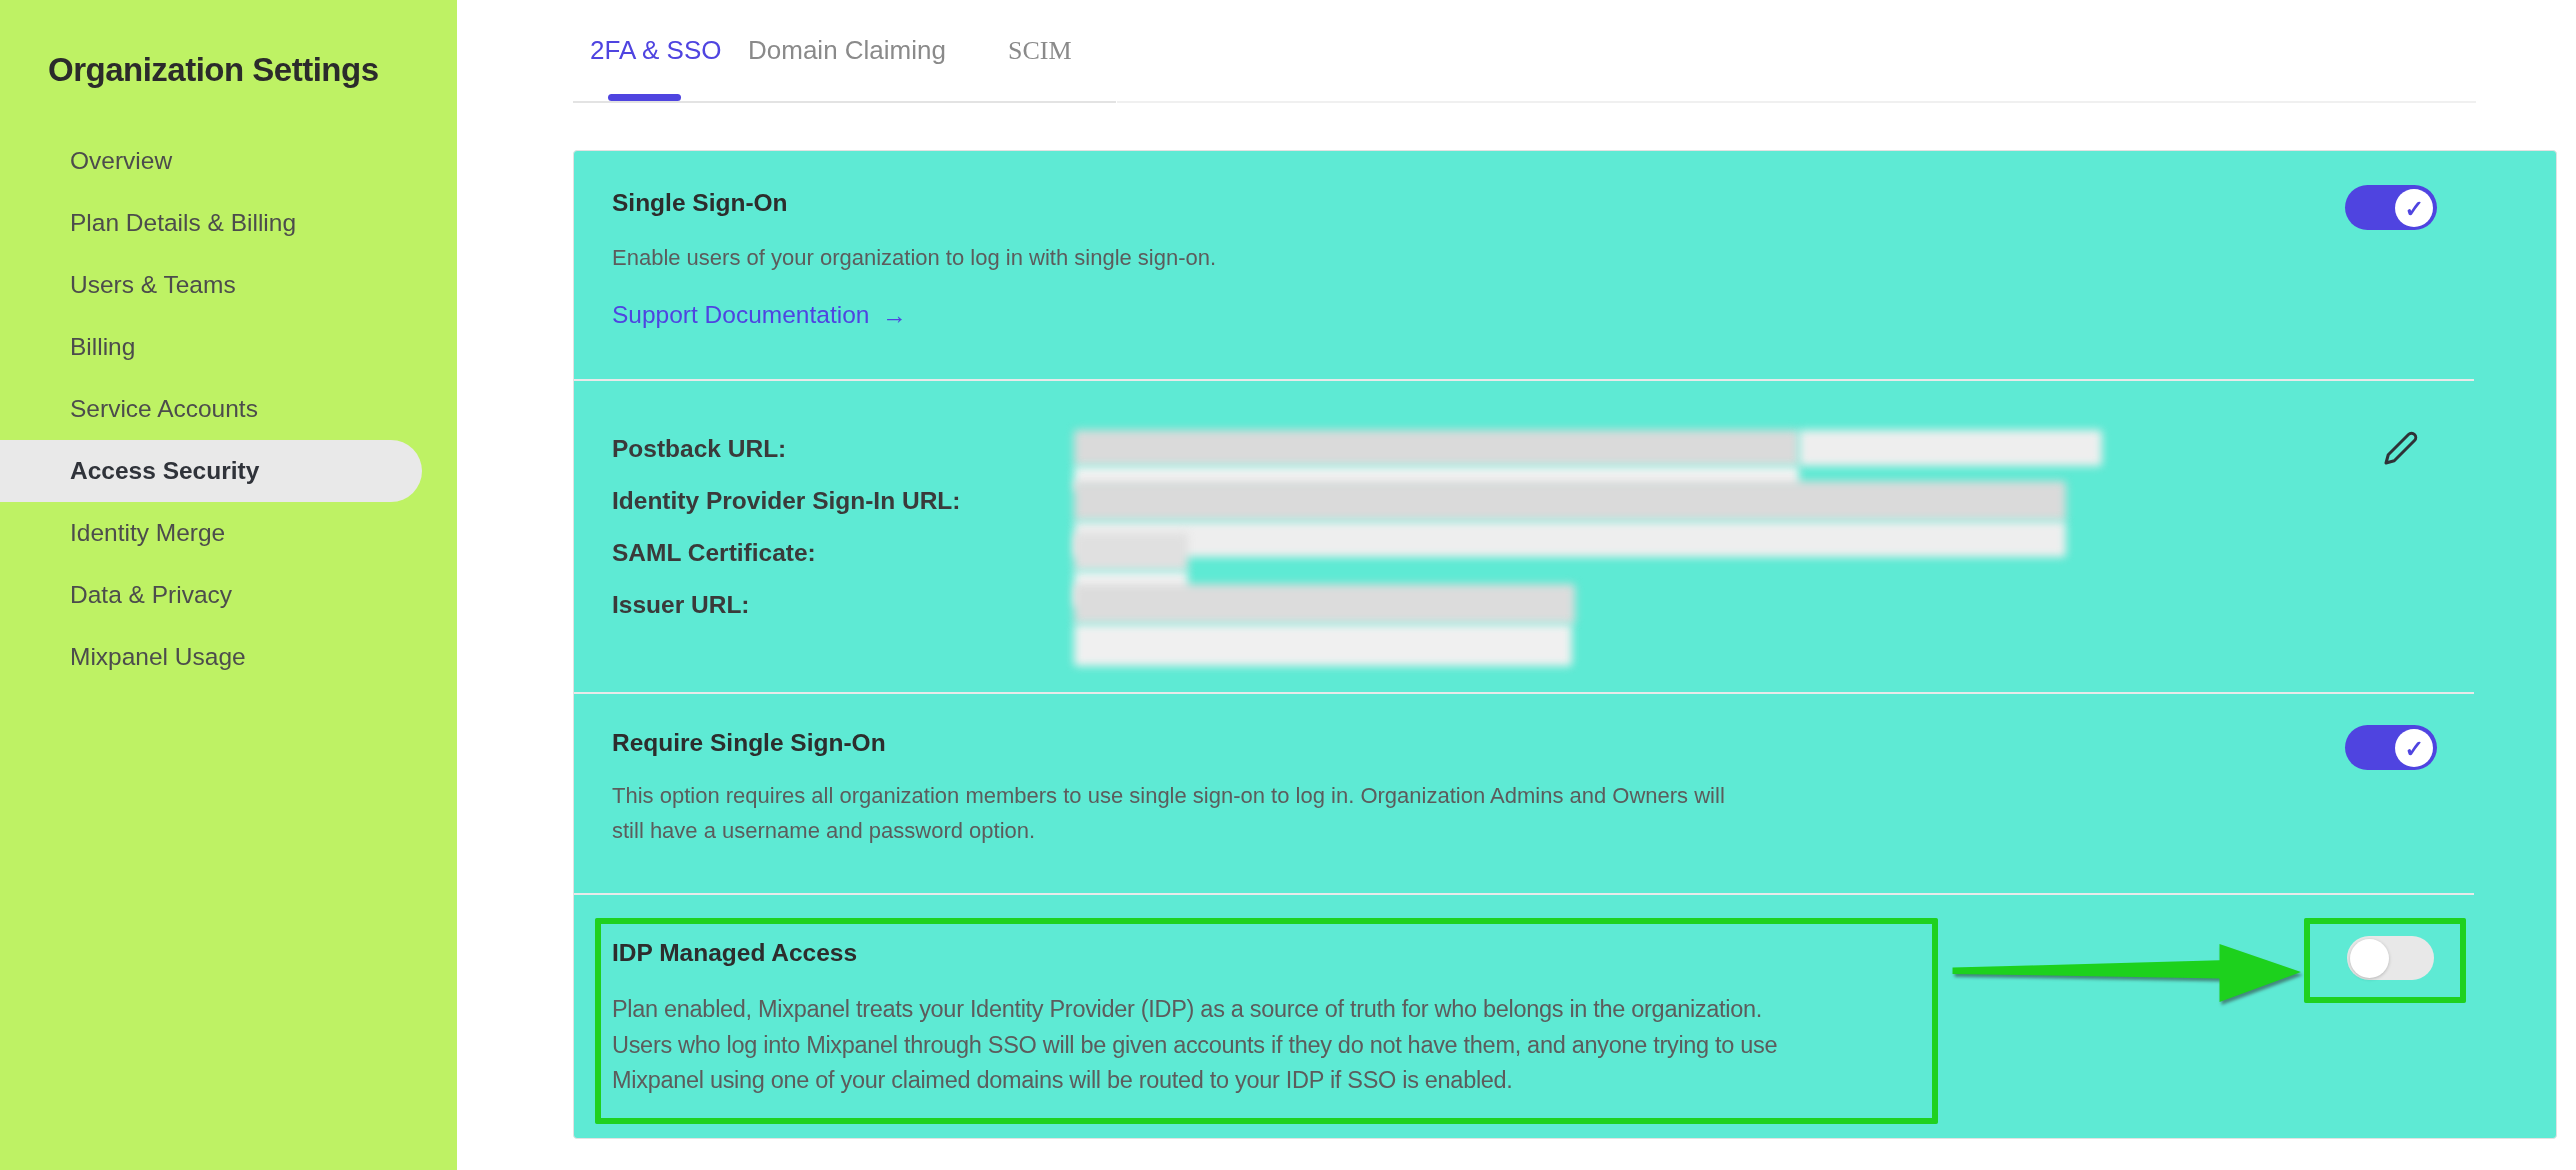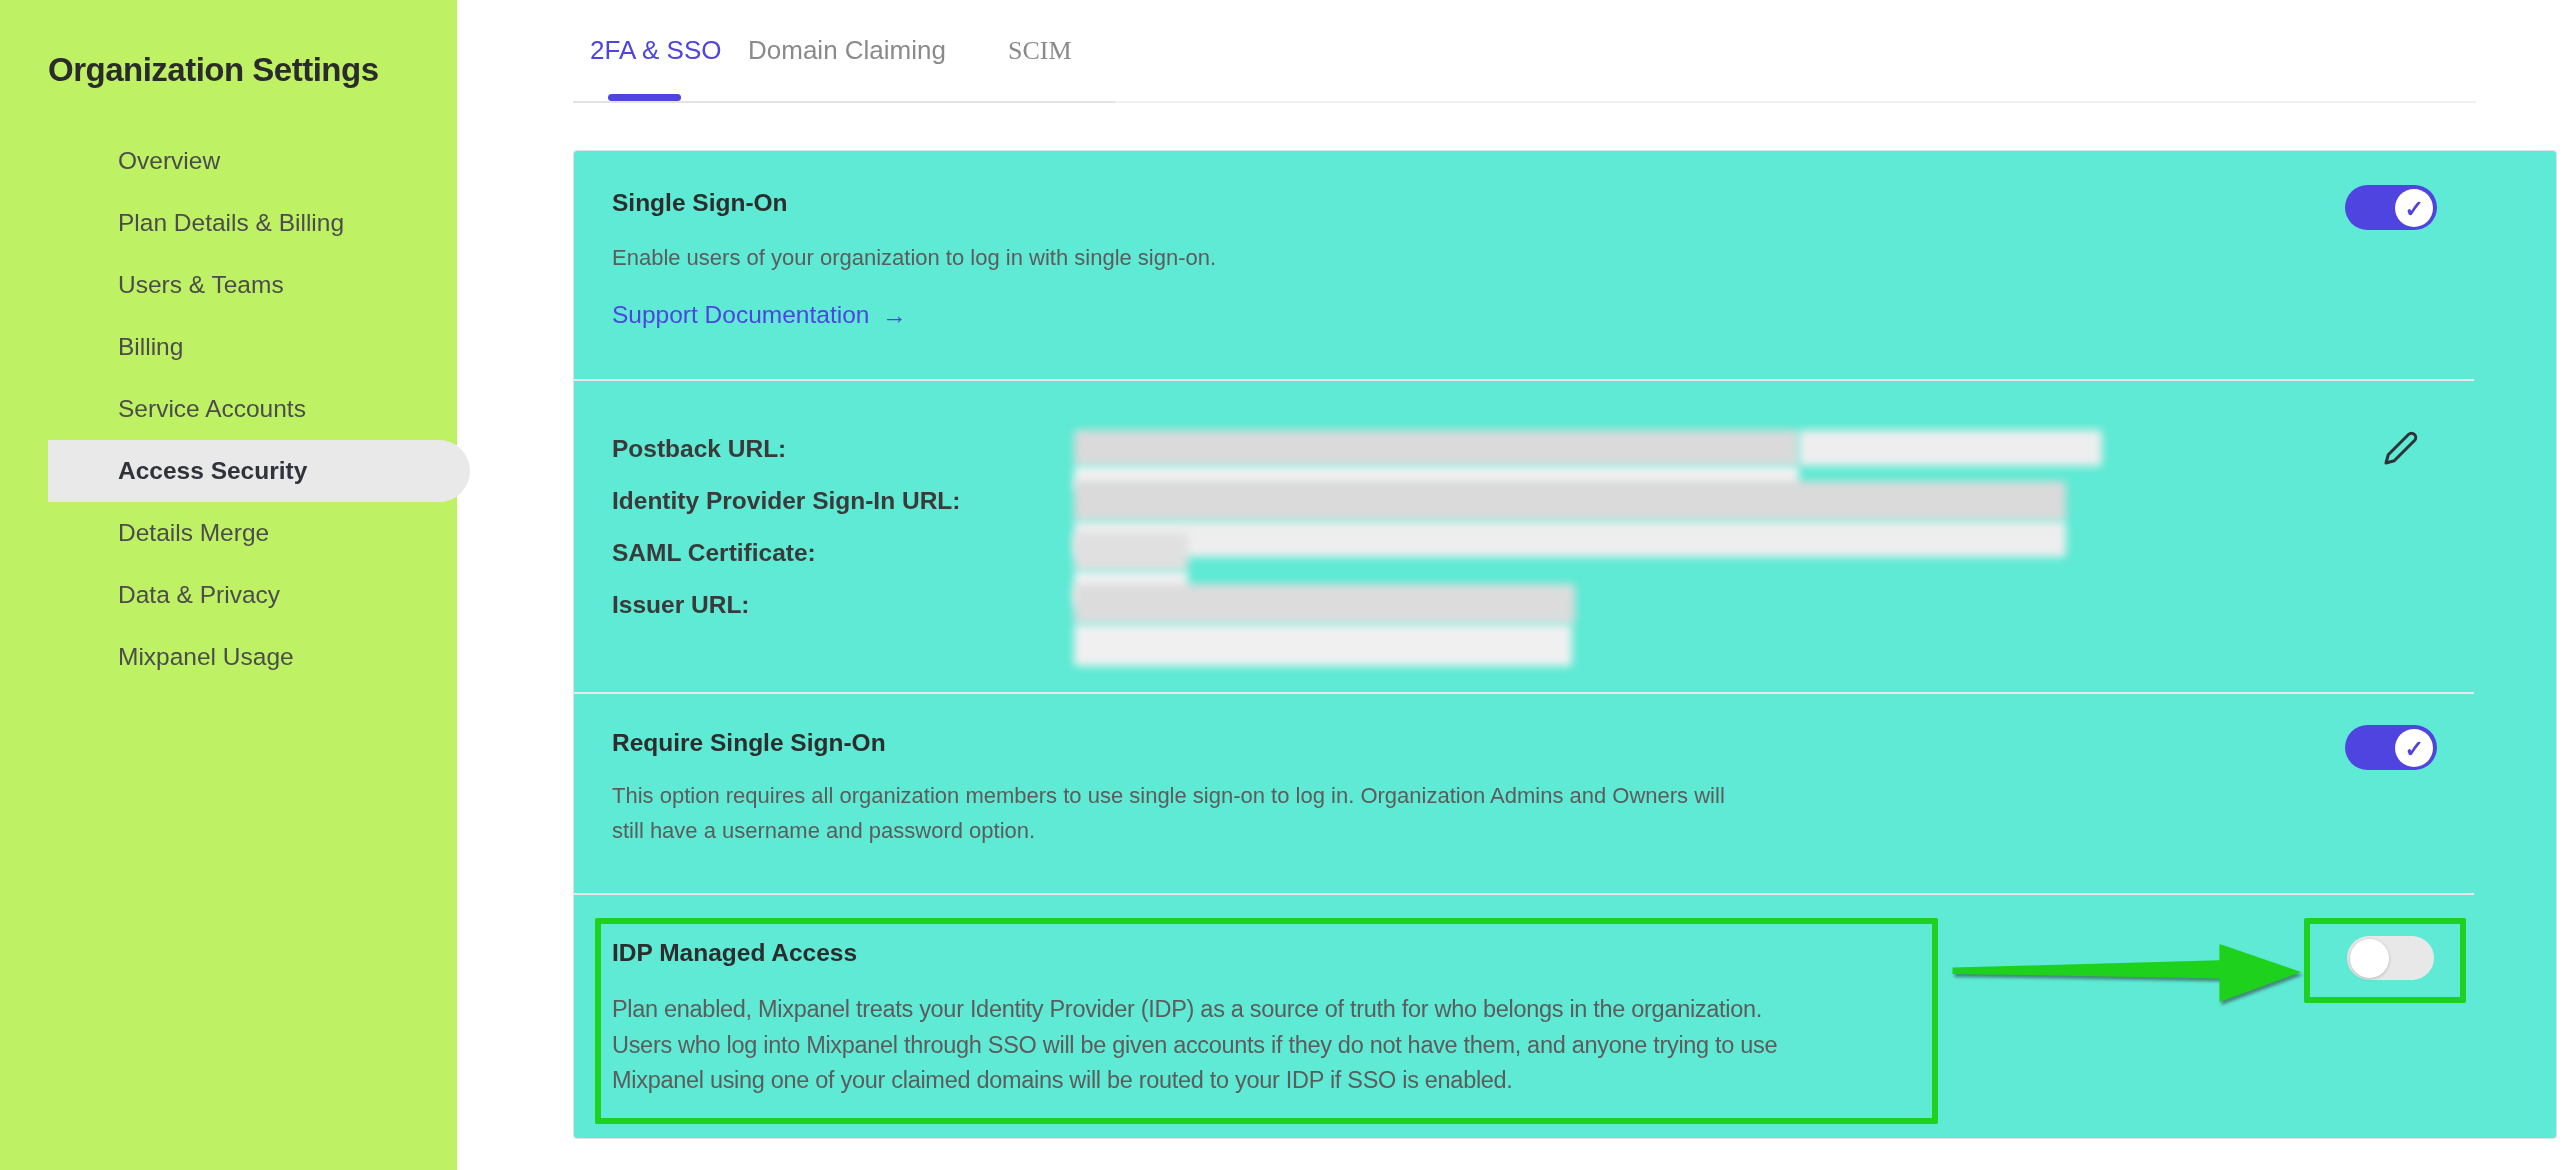--- a/index.html
+++ b/index.html
@@ -4,21 +4,21 @@
 <style>
   * { margin:0; padding:0; box-sizing:border-box; }
   html,body { width:2576px; height:1170px; }
   body { font-family:"Liberation Sans", sans-serif; background:#ffffff; position:relative; overflow:hidden; }
   #app { position:relative; width:2576px; height:1170px; background:#ffffff; }
 
   
   .sidebar { position:absolute; left:0; top:0; width:457px; height:1170px; background:#bef264; }
   .sidebar-title { position:absolute; left:48px; top:51px; font-size:33px; font-weight:700;
                    letter-spacing:-0.5px; color:#2b2b2b; }
-  .nav { position:absolute; left:0; top:130px; width:457px;padding-left:48px; }
+  .nav { position:absolute; left:0; top:130px; width:457px; }
   .nav-item { width:422px; height:62px; line-height:62px; padding-left:70px; font-size:24.5px;
               color:#4c4c4c; cursor:pointer; white-space:nowrap; }
   .nav-item.selected { background:#e9e9e9; border-radius:0 32px 32px 0; color:#30333a; font-weight:600; }
 
   
   .tab { position:absolute; top:34px; font-size:26px; line-height:33px; color:#8a8a8a; cursor:pointer; white-space:nowrap; }
   .tab.active { color:#4f44e0; font-weight:500; }
   .tab.t0 { left:590px; } .tab.t1 { left:748px; } .tab.t2 { left:1008px;font-family:Liberation Serif, serif; }
   .tab-underline { position:absolute; left:608px; top:94px; width:73px; height:7.2px; border-radius:3.6px; background:#4f44e0; }
   .tabstrip-border-a { position:absolute; left:573px; top:101px; width:543px; height:1.8px; background:#e3e3e3; }
@@ -92,21 +92,21 @@
 
   <div class="sidebar">
     <div class="sidebar-title">Organization Settings</div>
     <div class="nav">
       <div class="nav-item">Overview</div>
       <div class="nav-item">Plan Details &amp; Billing</div>
       <div class="nav-item">Users &amp; Teams</div>
       <div class="nav-item">Billing</div>
       <div class="nav-item">Service Accounts</div>
       <div class="nav-item selected">Access Security</div>
-      <div class="nav-item">Details Merge</div>
+      <div class="nav-item">Identity Merge</div>
       <div class="nav-item">Data &amp; Privacy</div>
       <div class="nav-item">Mixpanel Usage</div>
     </div>
   </div>
 
   <div class="tab t0 active">2FA &amp; SSO</div>
   <div class="tab t1">Domain Claiming</div>
   <div class="tab t2">SCIM</div>
   <div class="tab-underline"></div>
   <div class="tabstrip-border-a"></div>

